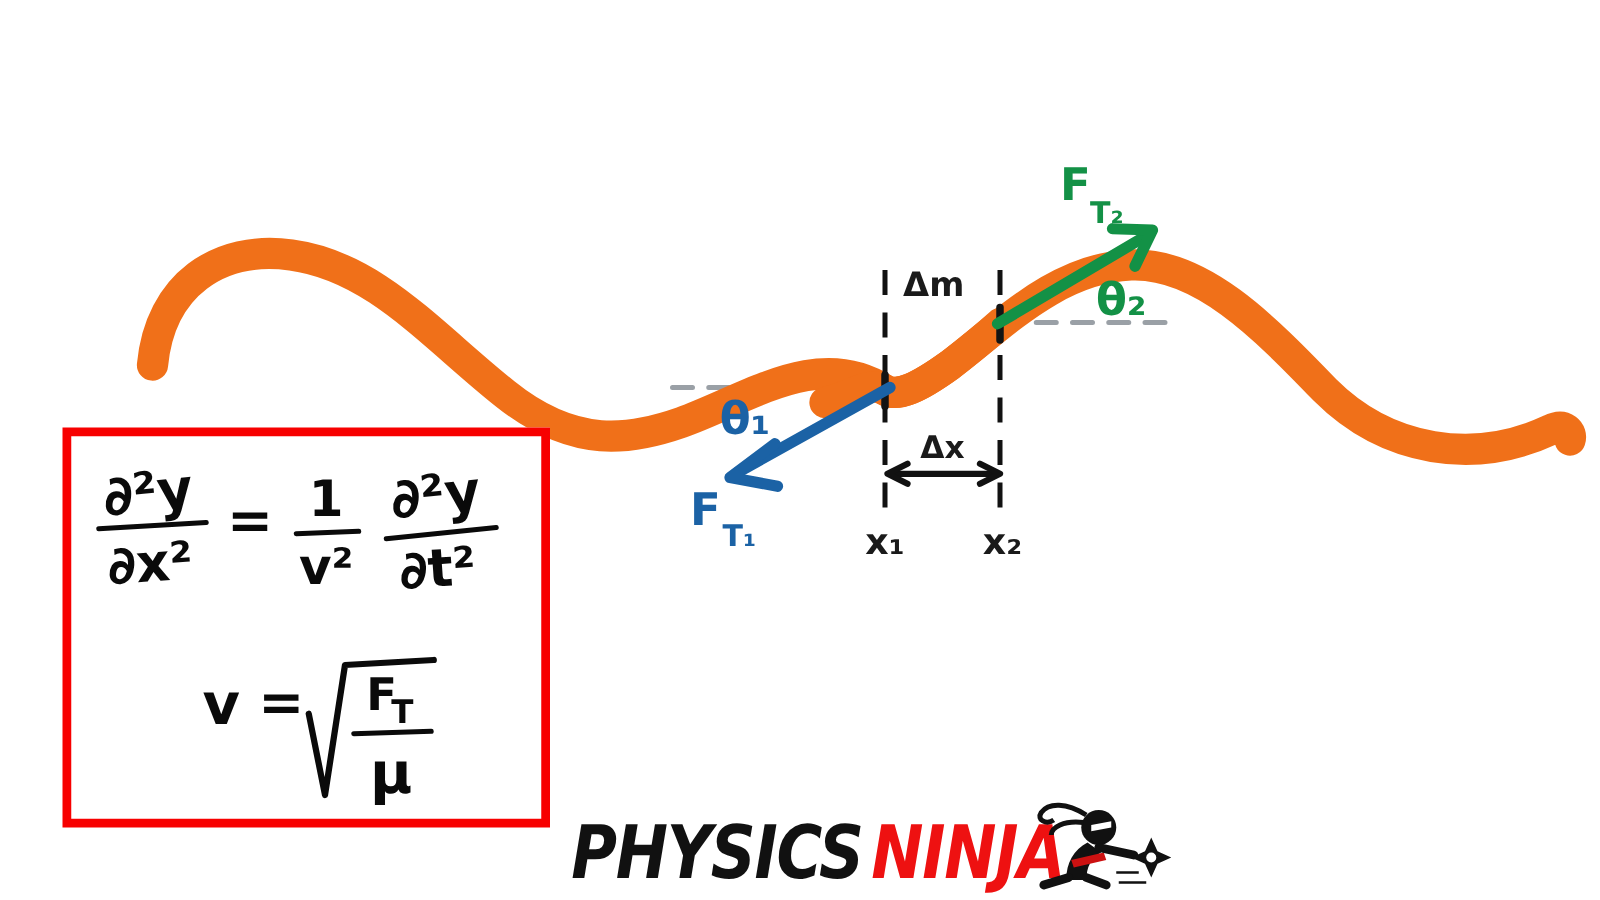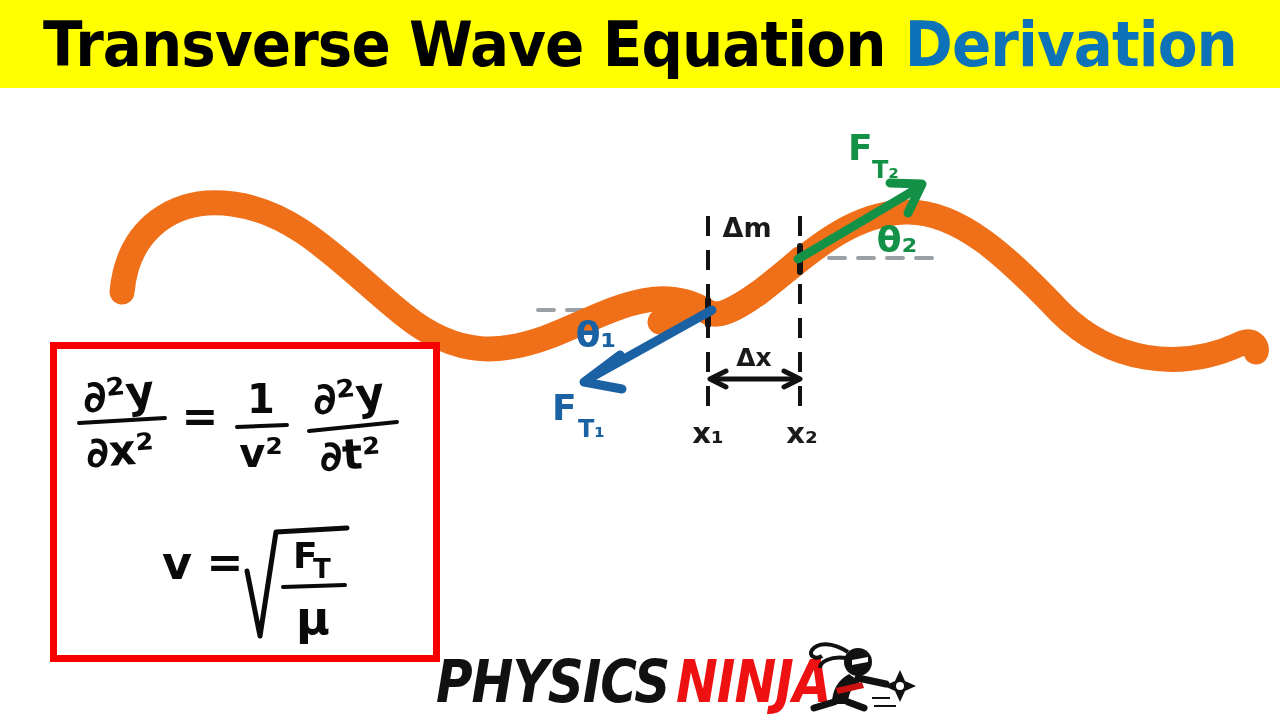--- a/index.html
+++ b/index.html
@@ -47,39 +47,36 @@
     left:50px; top:342px;
     width:390px; height:320px;
     background:#ffffff;
     border:7px solid #F70000;
   }
   #formula-svg { display:block; width:100%; height:100%; }
 
   
   #logo {
     position:absolute;
-    left:434px; top:636px;
+    left:455px; top:636px;
     width:490px; height:84px;
   }
   #logo-svg { display:block; width:100%; height:100%; }
 
   
   .handlabel {
     font-family:"DejaVu Sans", sans-serif;
     font-weight:bold;
   }
 </style>
 </head>
 <body>
 
 <div id="page">
 
-  <div id="title-banner">
-    <div id="title-text"><span class="title-main">Transverse Wave Equation </span><span class="title-accent">Derivation</span></div>
-  </div>
 
   <svg id="diagram-layer" viewBox="0 0 1280 720">
 
     <line x1="538" y1="310" x2="712" y2="310" stroke="#9AA0A6" stroke-width="4" stroke-dasharray="16 13" stroke-linecap="round"></line>
     <line x1="800" y1="258" x2="937" y2="258" stroke="#9AA0A6" stroke-width="4" stroke-dasharray="16 13" stroke-linecap="round"></line>
 
     <path d="M 122,292
              C 128,228 175,196 233,204
              C 300,213 345,268 404,315
              C 460,360 505,352 545,338

